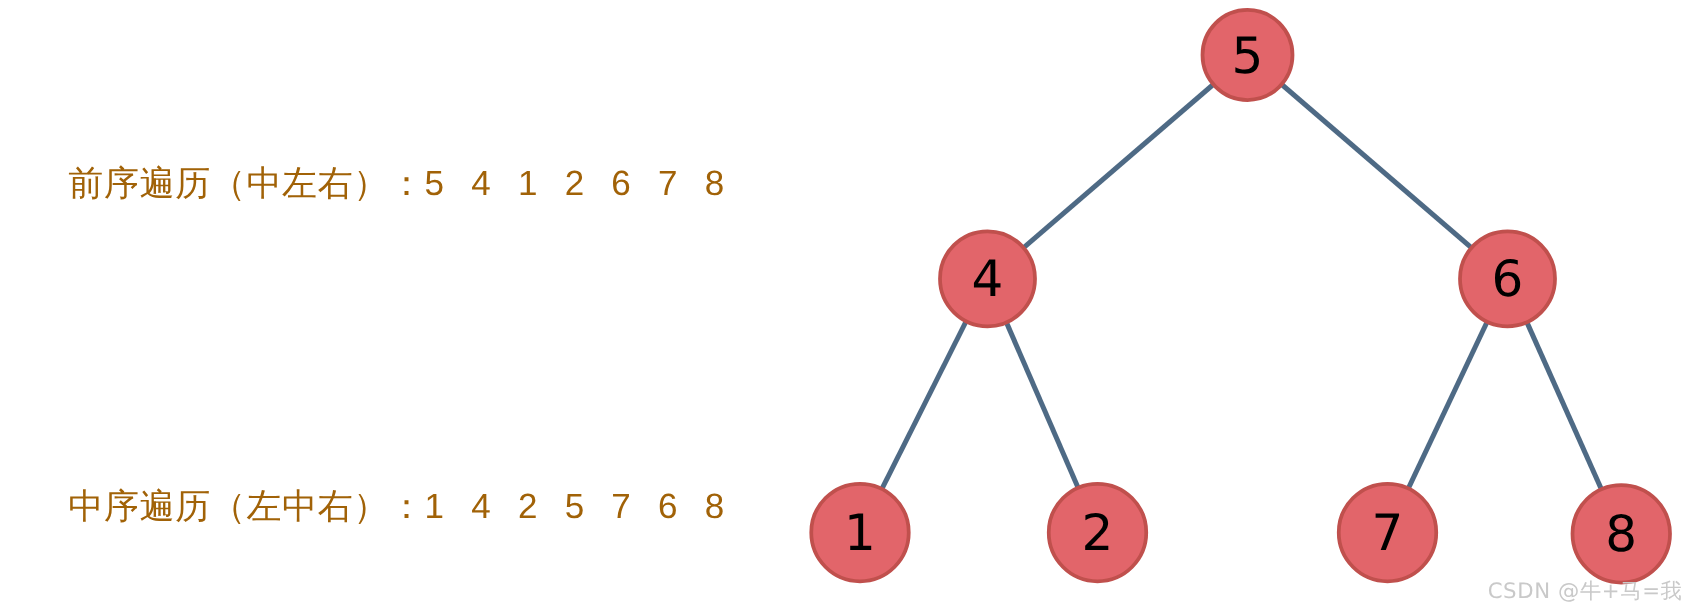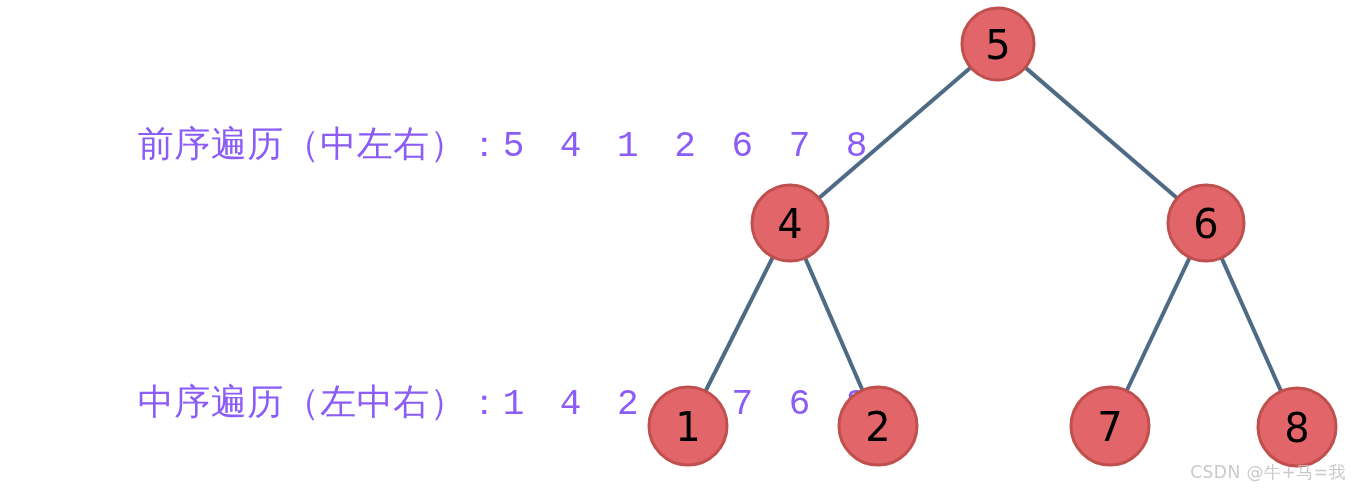--- a/index.html
+++ b/index.html
@@ -20,24 +20,24 @@
   }
 
   
   #traversal-list {
     position: absolute;
     left: 8px;
     top: 18px;
     width: 720px;
   }
   .traversal-line {
-    font-family: Liberation Mono, monospace;
-    font-size: 36px;
+    font-family: Liberation Sans, sans-serif;
+    font-size: 28px;
     line-height: 86px;
-    color: #8b5cf6;
+    color: #a16207;
     white-space: pre;
     letter-spacing: 0px;
   }
   .traversal-line .t-label { letter-spacing: 0.5px; }
   .traversal-line .t-seq   { letter-spacing: 7px; }
 
   
   #tree-svg {
     position: absolute;
     left: 0;

